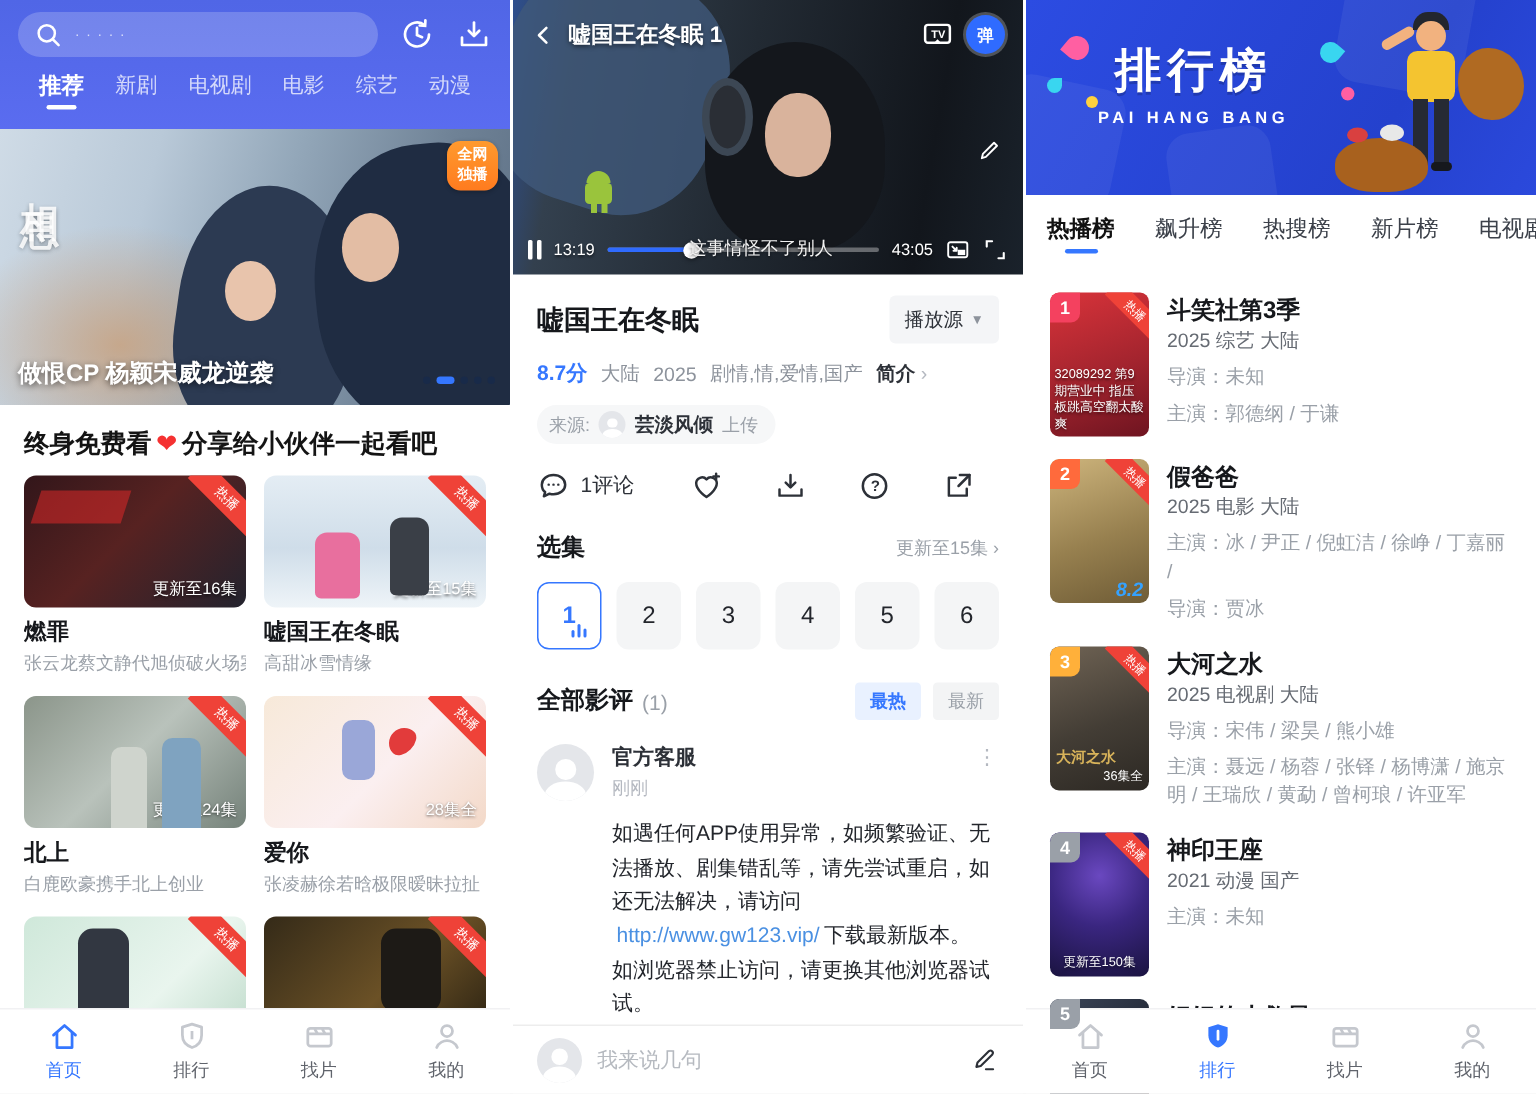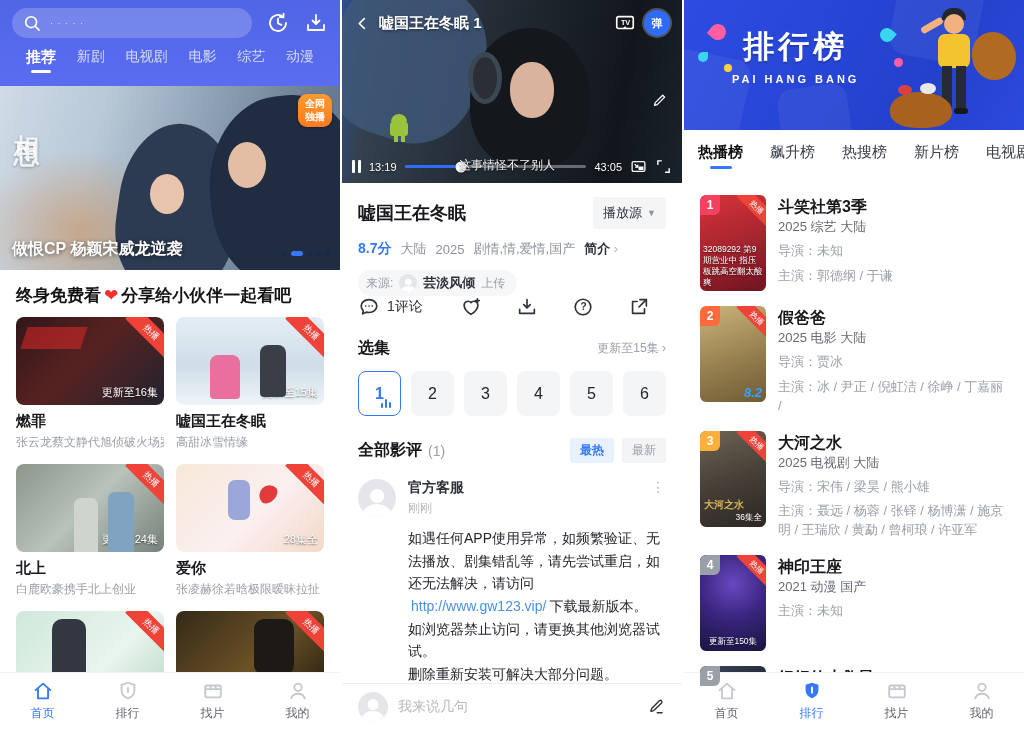--- a/index.html
+++ b/index.html
@@ -99,21 +99,21 @@
   .d-score { color:#3577ff; font-weight:bold; font-size:14px; }
   .d-gray { color:#8d939c; }
   .d-intro { color:#2d3138; font-weight:bold; }
   .d-intro .chev { color:#b4b8c0; font-weight:normal; }
   .src-pill { margin-top:12px; display:inline-flex; align-items:center; gap:6px; background:#f6f7f8; border-radius:14px; padding:4px 12px 4px 8px; font-size:12px; }
   .src-pill .lbl { color:#9aa0a8; }
   .src-pill .upl { color:#2d3138; font-weight:bold; font-size:13px; }
   .avatar { border-radius:50%; background:#e4e6ea; position:relative; overflow:hidden; flex:0 0 auto; }
   .avatar:before { content:""; position:absolute; left:50%; top:26%; transform:translateX(-50%); width:36%; height:36%; background:#fff; border-radius:50%; }
   .avatar:after { content:""; position:absolute; left:50%; top:66%; transform:translateX(-50%); width:74%; height:52%; background:#fff; border-radius:50% 50% 0 0; }
-  .d-actions { display:flex; align-items:flex-start; padding:0 16px 0 0; }
+  .d-actions { display:flex; align-items:flex-start; margin-top:17px; padding:0 16px 0 0; }
   .cmt-group { display:flex; align-items:center; gap:7px; color:#2d3138; font-size:14px; }
   .act-icon { width:22px; height:22px; color:#2d3138; }
   .d-actions .spread { margin-left:auto; display:flex; gap:34px; }
 
   .ep-section { padding:20px 16px 0; }
   .sec-row { display:flex; align-items:center; justify-content:space-between; }
   .sec-title { font-size:16px; font-weight:bold; color:#16181c; }
   .sec-right { font-size:12px; color:#9aa0a8; }
   .ep-grid { display:flex; gap:10px; margin-top:12px; }
   .ep-btn { width:45px; height:45px; border-radius:8px; background:#f4f5f6; border:none; font-size:16px; color:#23262c; display:flex; align-items:center; justify-content:center; position:relative; font-family:inherit; }
@@ -584,22 +584,22 @@
 
       <div class="rank-item">
         <div class="poster po2">
           <span class="rank-badge rb2">2</span>
           <span class="mini-ribbon">热播</span>
           <span class="score">8.2</span>
         </div>
         <div class="r-content">
           <div class="r-item-title">假爸爸</div>
           <div class="r-meta">2025 电影 大陆</div>
+          <div class="r-line">主演：冰 / 尹正 / 倪虹洁 / 徐峥 / 丁嘉丽 /</div>
           <div class="r-line">导演：贾冰</div>
-          <div class="r-line">主演：冰 / 尹正 / 倪虹洁 / 徐峥 / 丁嘉丽 /</div>
         </div>
       </div>
 
       <div class="rank-item">
         <div class="poster po3">
           <span class="rank-badge rb3">3</span>
           <span class="mini-ribbon">热播</span>
           <span class="nm">大河之水</span>
           <span class="ov">36集全</span>
         </div>

